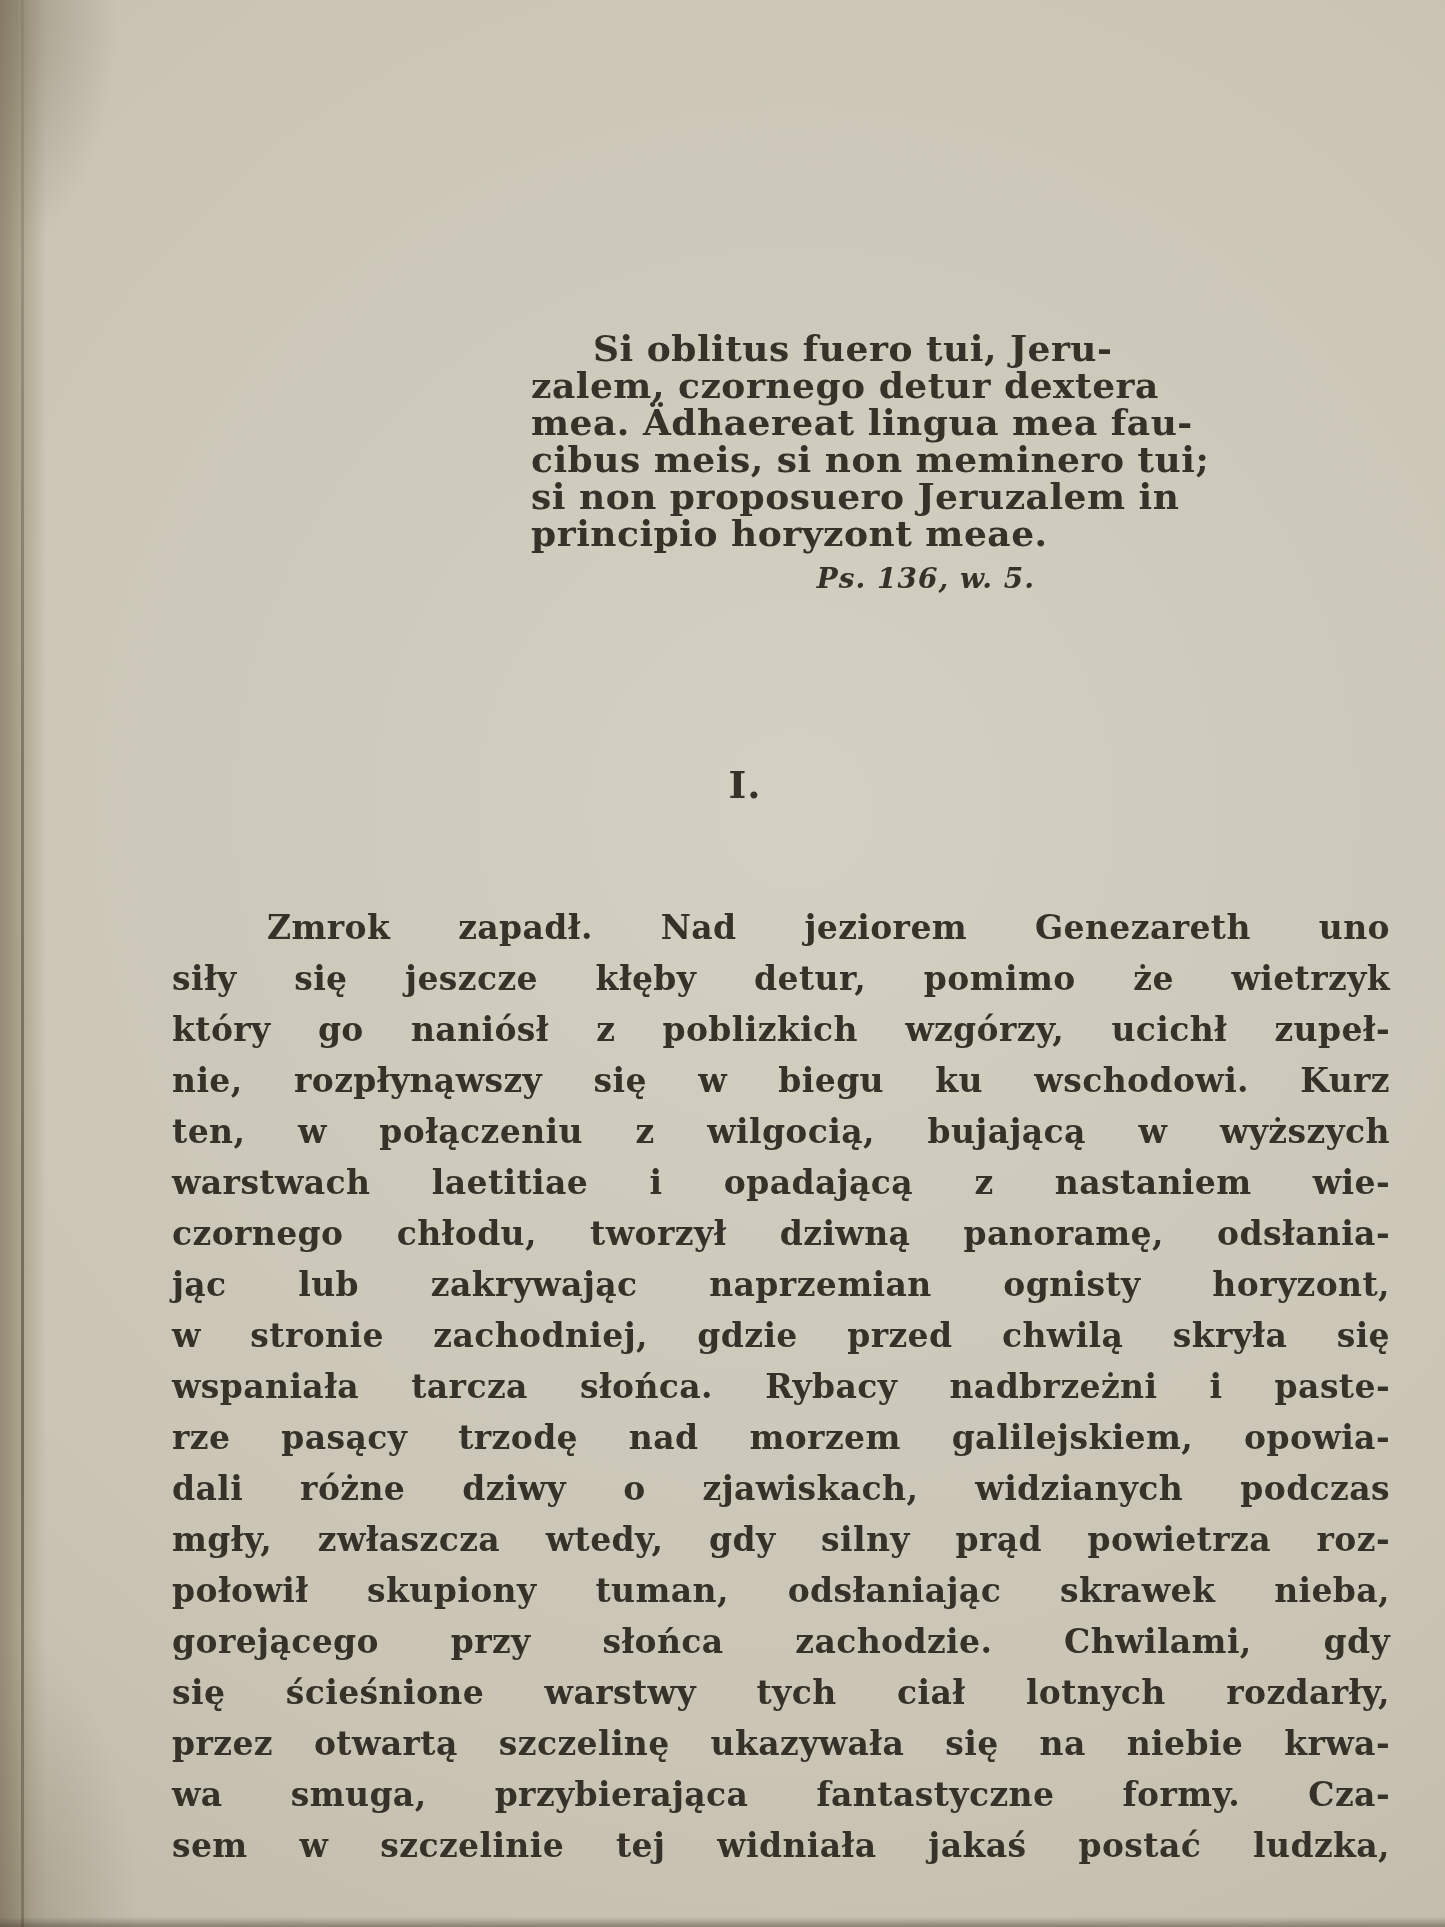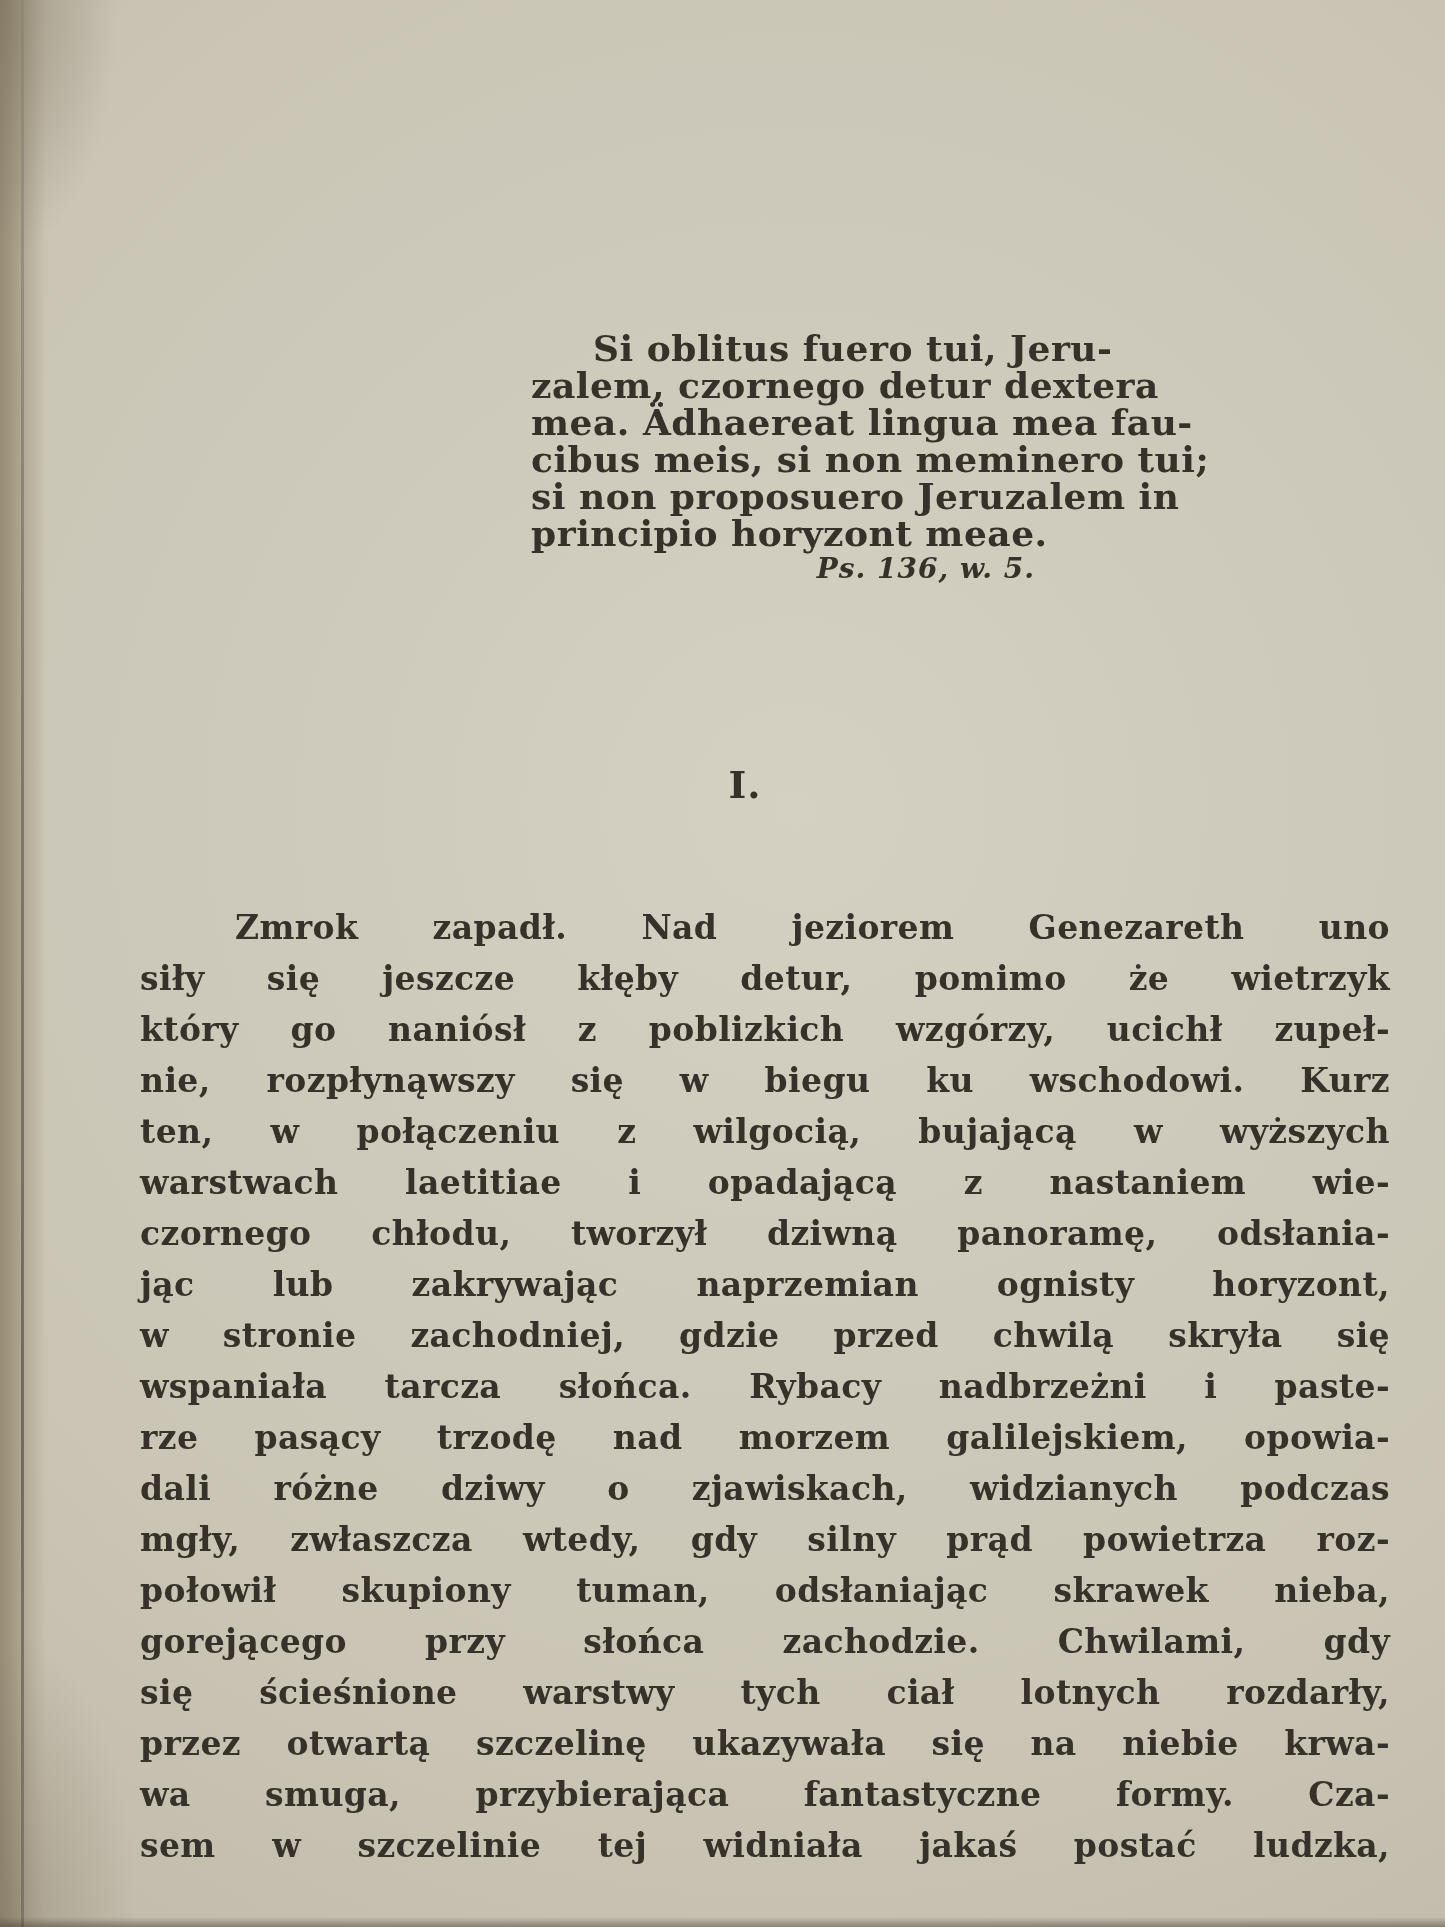--- a/index.html
+++ b/index.html
@@ -68,20 +68,21 @@
     font-weight: 600;
     letter-spacing: 0.5px;
     text-align: justify;
     text-align-last: justify;
     white-space: nowrap;
   }
   .eline:first-child { text-indent: 62px; }
   .eline:last-child  { text-align-last: left; }
 
   .citation {
+    margin-top: 10px;
     padding-right: 70px;
     font-size: 28px;
     font-style: italic;
     font-weight: 600;
     text-align: right;
     letter-spacing: 1px;
   }
 
   
   .chapter-heading {
@@ -103,20 +104,21 @@
     width: 1250px;
   }
   .bline {
     font-size: 33px;
     line-height: 51px;
     font-weight: 600;
     letter-spacing: 0.4px;
     text-align: justify;
     text-align-last: justify;
     white-space: nowrap;
+    margin-left: 32px;
   }
   .bline:first-child { text-indent: 95px; }
 </style>
 </head>
 <body>
 
 <div class="page">
 
   <div class="left-edge"></div>
   <div class="left-edge-line"></div>

